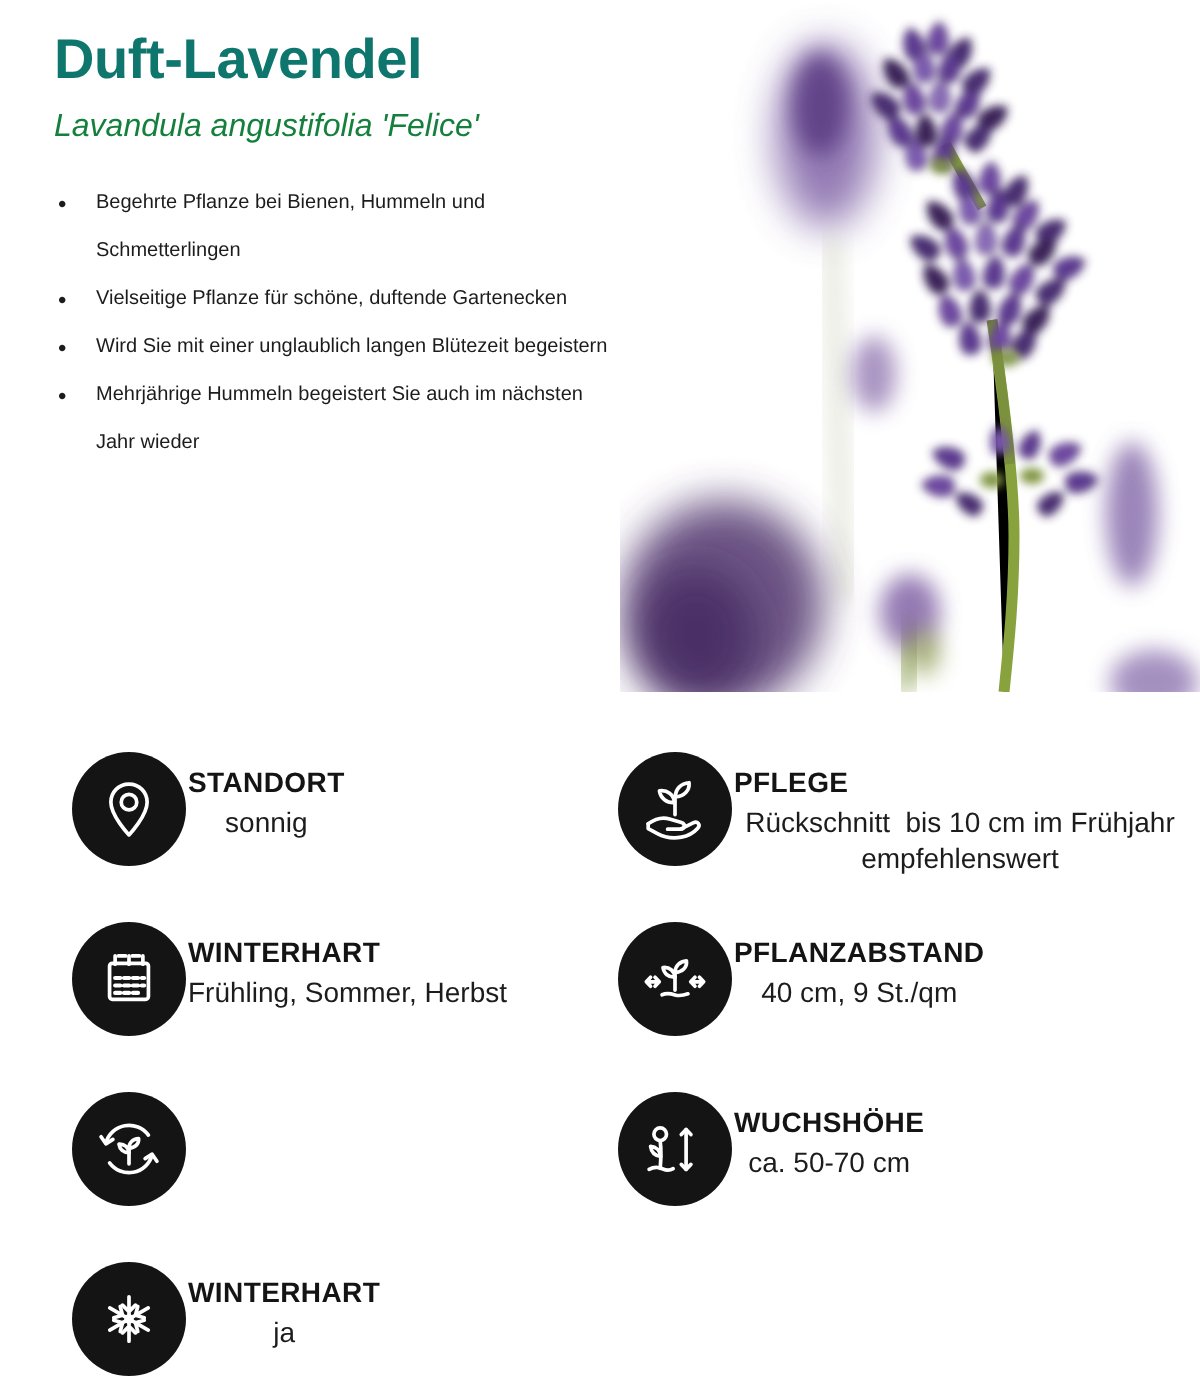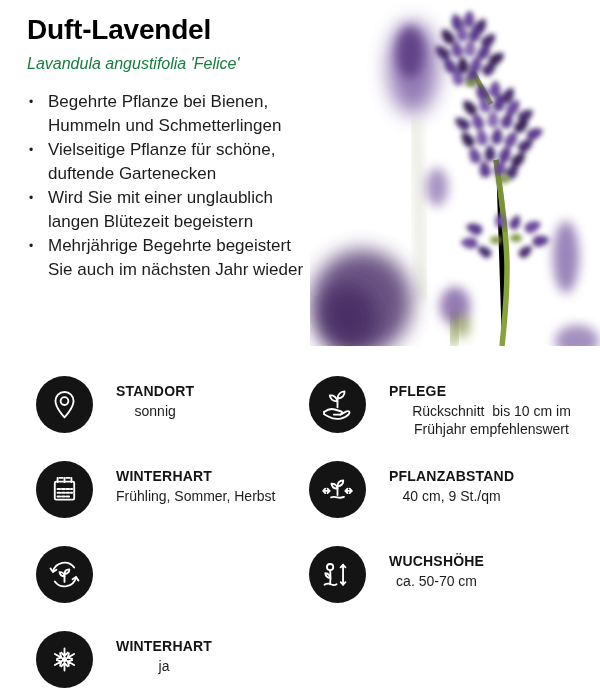--- a/index.html
+++ b/index.html
@@ -1,56 +1,56 @@
 <!DOCTYPE html>
 <html><head>
 <meta charset="utf-8">
 <style>
   html,body{margin:0;padding:0;background:#ffffff;}
   body{width:600px;height:700px;overflow:hidden;font-family:"Liberation Sans",sans-serif;color:#1a1a1a;}
   .card{position:relative;width:600px;height:700px;background:#ffffff;}
 
   
   .header{position:absolute;left:27px;top:14px;width:310px;}
-  .title{font-size:28px;line-height:32px;font-weight:bold;color:#000000;letter-spacing:-0.2px;}
+  .title{font-size:28px;line-height:32px;font-weight:bold;color:#0f766e;letter-spacing:-0.2px;}
   .subtitle{margin-top:9px;font-size:16px;font-style:italic;color:#15803d;}
 
   
   .bullets{position:absolute;left:27px;top:90px;width:278px;margin:0;padding:0;list-style:none;}
-  .bullets li{position:relative;padding-left:21px;font-size:17px;line-height:24px;color:#1c1c1c;}
+  .bullets li{position:relative;padding-left:21px;font-size:10px;line-height:24px;color:#1c1c1c;}
   .bullets li::before{content:"\2022";position:absolute;left:2px;top:0;font-size:12px;line-height:24px;color:#1c1c1c;}
 
   
   .photo{position:absolute;top:0;right:0;width:290px;height:346px;overflow:hidden;}
   .photo svg{display:block;}
 
   
   .features{position:absolute;left:36px;top:376px;width:558px;display:grid;grid-template-columns:273px 1fr;grid-auto-rows:85px;}
-  .feat{display:flex;align-items:flex-start;gap:23px;}
+  .feat{display:flex;align-items:flex-start;gap:1px;}
   .feat-ic{flex:0 0 57px;width:57px;height:57px;border-radius:50%;background:#141414;display:flex;align-items:center;justify-content:center;}
   .feat-ic svg{width:37px;height:37px;stroke:#ffffff;fill:none;stroke-width:2;stroke-linecap:round;stroke-linejoin:round;}
   .feat-tx{padding-top:7px;}
   .feat-label{font-size:14px;line-height:17px;font-weight:bold;color:#141414;letter-spacing:0.2px;}
   .feat-value{font-size:14px;line-height:18px;margin-top:2px;color:#1c1c1c;white-space:pre-wrap;max-width:226px;text-align:center;}
 </style>
 </head>
 <body>
 
 <div class="card">
 
   <div class="header">
     <div class="title">Duft-Lavendel</div>
     <div class="subtitle">Lavandula angustifolia 'Felice'</div>
   </div>
 
   <ul class="bullets">
     <li>Begehrte Pflanze bei Bienen, Hummeln und Schmetterlingen</li>
     <li>Vielseitige Pflanze für schöne, duftende Gartenecken</li>
     <li>Wird Sie mit einer unglaublich langen Blütezeit begeistern</li>
-    <li>Mehrjährige Begehrte begeistert Sie auch im nächsten Jahr wieder</li>
+    <li>Mehrjährige Hummeln begeistert Sie auch im nächsten Jahr wieder</li>
   </ul>
 
   <div class="photo">
     <svg width="290" height="346" viewBox="0 0 290 346" xmlns="http://www.w3.org/2000/svg">
       <defs>
         <filter id="fheavy" x="-80%" y="-80%" width="260%" height="260%">
             <feGaussianBlur stdDeviation="10"></feGaussianBlur>
           </filter>
         <filter id="fmed" x="-80%" y="-80%" width="260%" height="260%">
             <feGaussianBlur stdDeviation="5.5"></feGaussianBlur>

